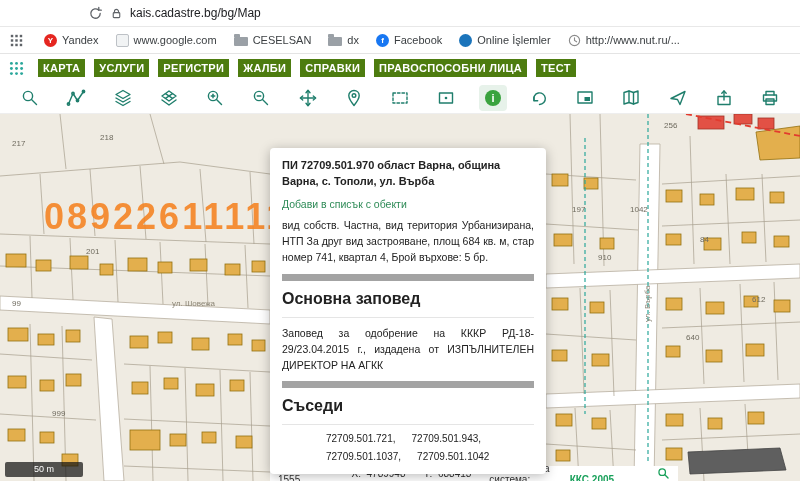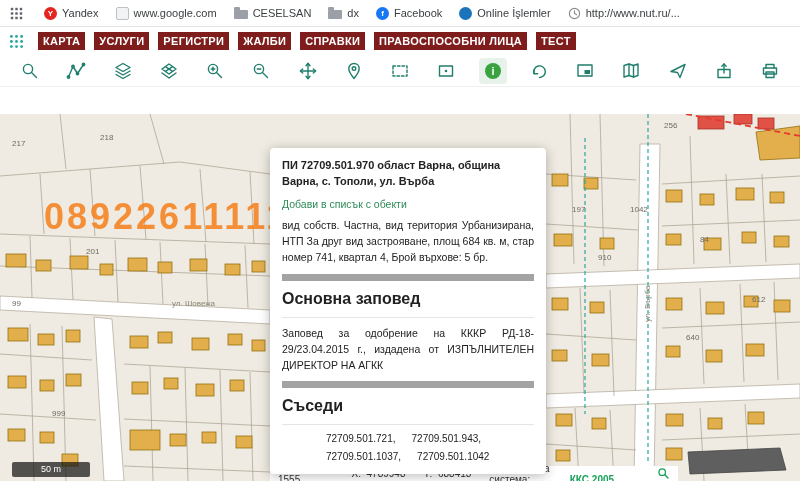--- a/index.html
+++ b/index.html
@@ -21,21 +21,21 @@
   .fav-yandex { background:#e52620; }
   .fav-page { background:#f1f3f4; border:1px solid #bdc1c6; }
   .fav-folder { position:relative; width:14px; height:9px; background:#9aa0a6; border-radius:1px; margin-top:3px; }
   .fav-folder::before { content:""; position:absolute; top:-3px; left:0; width:6px; height:3px; background:#9aa0a6; border-radius:1px 1px 0 0; }
   .fav-fb { background:#1877f2; }
   .fav-online { background:#1b74bb; }
   .fav-hb { background:#ff6000; font-size:7px; }
 
   
   .nav-row { height:28px; display:flex; align-items:center; gap:9px; padding:0 8px; background:#fff; }
-  .nav-chip { background:#7f1d1d; color:#fff; font-size:11px; font-weight:bold; padding:3px 5px; letter-spacing:.3px; cursor:pointer; white-space:nowrap; }
+  .nav-chip { background:#4d7c0f; color:#fff; font-size:11px; font-weight:bold; padding:3px 5px; letter-spacing:.3px; cursor:pointer; white-space:nowrap; }
   .launcher { margin-right:4px; cursor:pointer; display:flex; }
 
   
   .toolbar { height:32px; display:flex; align-items:center; justify-content:space-between; padding:0 16px; background:#fff; border-bottom:1px solid #eee; }
   .tool { width:28px; height:26px; display:flex; align-items:center; justify-content:center; background:transparent; border:none; cursor:pointer; border-radius:4px; }
   .tool svg { stroke:#1f7e6c; fill:none; stroke-width:1.4; stroke-linecap:round; stroke-linejoin:round; }
   .tool.active { background:#e7f2ea; }
   .tool .info-fill { fill:#3aa33f; stroke:none; }
   .tool .info-i { fill:#fff; stroke:none; font:bold 11px "Liberation Sans",sans-serif; text-anchor:middle; }
   .tool .solid { fill:#1f7e6c; stroke:none; }
@@ -65,27 +65,38 @@
   .popup-link { display:inline-block; margin:8px 0 7px; color:#2e8b57; font-size:10.5px; cursor:pointer; text-decoration:none; }
   .popup-details { line-height:1.55; text-align:justify; }
   .section-h { font-weight:bold; font-size:16px; padding:9px 0; margin-top:8px; border-top:7px solid #a3a3a3; border-bottom:1px solid #e5e5e5; }
   .section-p { padding-top:7px; line-height:1.55; text-align:justify; }
   .neighbors { display:flex; flex-wrap:wrap; column-gap:16px; row-gap:7px; padding-top:8px; font-size:10px;margin-left:44px; }
 
   
   .status-bar { position:absolute; left:270px; bottom:0; width:408px; height:15px; z-index:4; background:#fff; display:flex; align-items:center; gap:18px; padding:0 8px; font-size:10px; color:#333; }
   .crs-value { color:#18a05a; font-weight:bold; cursor:pointer;margin-left:34px; }
   .status-search { background:none; border:none; cursor:pointer; display:flex; padding:0; }
-  .scale-box { position:absolute; left:12px; bottom:4px; z-index:4; background:rgba(20,20,20,.72); color:#fff; font-size:9px; padding:2px 10px 3px; border-radius:2px; min-width:78px; text-align:center; }
+  .scale-box { position:absolute; left:5px; bottom:4px; z-index:4; background:rgba(20,20,20,.72); color:#fff; font-size:9px; padding:2px 10px 3px; border-radius:2px; min-width:78px; text-align:center; }
 </style>
 </head>
 <body>
 
 <div class="app">
 
+  <div class="addr-row">
+    <svg width="15" height="15" viewBox="0 0 16 16" fill="none" stroke="#5f6368" stroke-width="1.4" stroke-linecap="round">
+      <path d="M13 8 a5 5 0 1 1 -1.7 -3.7"></path>
+        <path d="M11.5 1.6 L11.5 4.4 L14.2 4.4"></path>
+    </svg>
+    <svg width="13" height="13" viewBox="0 0 16 16" fill="none" stroke="#5f6368" stroke-width="1.4" stroke-linecap="round">
+      <path d="M5.5 7 V5.5 a2.5 2.5 0 0 1 5 0 V7"></path>
+        <rect x="4" y="7" width="8" height="6" rx="1"></rect>
+    </svg>
+    <span class="url-text">kais.cadastre.bg/bg/Map</span>
+  </div>
 
   <div class="bookmarks-row">
     <svg class="launcher" width="13" height="13" viewBox="0 0 16 16" fill="#5f6368">
       <rect x="1" y="1" width="3" height="3"></rect>
         <rect x="6.5" y="1" width="3" height="3"></rect>
         <rect x="12" y="1" width="3" height="3"></rect>
       <rect x="1" y="6.5" width="3" height="3"></rect>
         <rect x="6.5" y="6.5" width="3" height="3"></rect>
         <rect x="12" y="6.5" width="3" height="3"></rect>
       <rect x="1" y="12" width="3" height="3"></rect>

